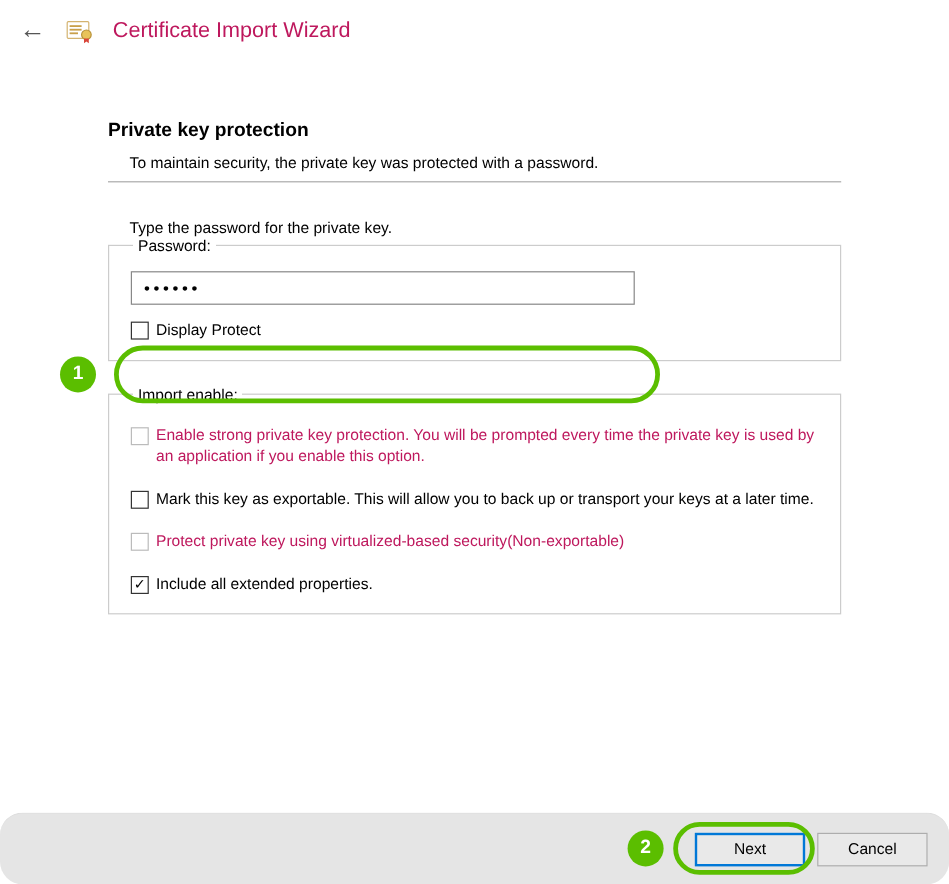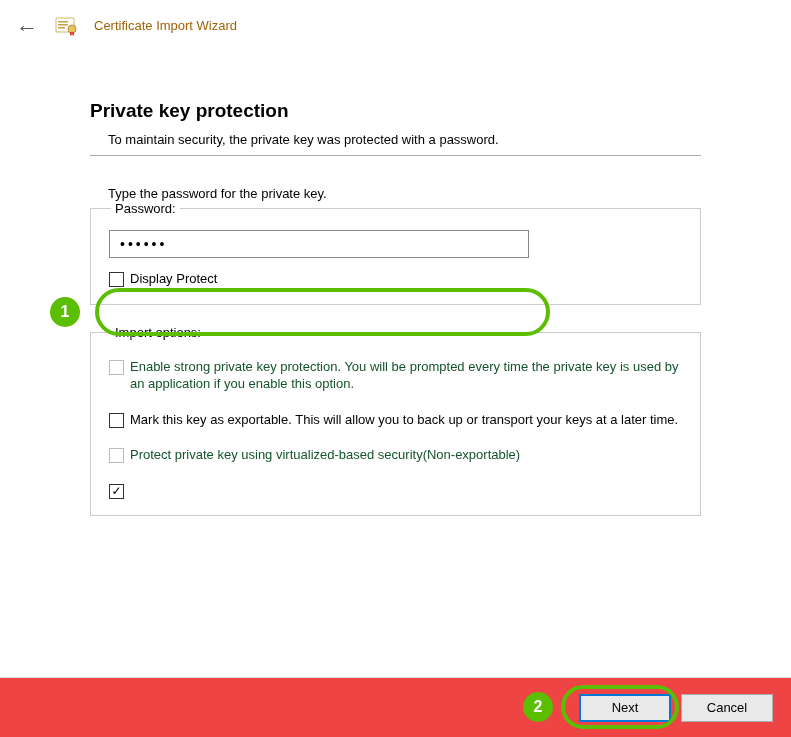--- a/index.html
+++ b/index.html
@@ -24,29 +24,29 @@
       color: #555;
       cursor: pointer;
       user-select: none;
     }
     .cert-icon {
       width: 24px;
       height: 24px;
       display: inline-block;
     }
     .wizard-title {
-      font-size: 13px;
-      color: #a16207;
+      font-size: 18px;
+      color: #be185d;
     }
     .content {
       padding: 50px 90px 0 90px;
     }
     .section-title {
       font-weight: 600;
-      font-size: 19px;
+      font-size: 16px;
       margin-bottom: 10px;
     }
     .section-desc {
       font-size: 13px;
       margin-left: 18px;
     }
     hr.divider {
       border: none;
       border-top: 1px solid #aaa;
       margin: 8px 0 30px 0;
@@ -118,34 +118,35 @@
     .checkbox-box.checked::after {
       content: "✓";
       font-size: 12px;
       line-height: 1;
       color: #000;
     }
     .checkbox-label {
       font-size: 13px;
       line-height: 1.35;
     }
-    .checkbox-label.disabled { color: #14532d; }
+    .checkbox-label.disabled { color: #be185d; }
     .button-bar {
       position: absolute;
       bottom: 0;
       left: 0;
       right: 0;
       height: 60px;
-      background: #ef4444;
+      background: #e5e5e5;
       border-top: 1px solid #ddd;
       display: flex;
       align-items: center;
       justify-content: flex-end;
       padding-right: 18px;
       gap: 10px;
+      border-radius: 19px;
     }
     .btn {
       min-width: 92px;
       height: 28px;
       border: 1px solid #adadad;
       background: #e9e9e9;
       font-size: 13px;
       cursor: pointer;
       display: flex;
       align-items: center;
@@ -190,39 +191,40 @@
     <div class="password-input">
       <span>••••••</span>
     </div>
     <div class="checkbox-row">
       <div class="checkbox-box"></div>
       <div class="checkbox-label">Display Protect</div>
     </div>
   </fieldset>
 
   <fieldset class="group">
-    <legend>Import options:</legend>
+    <legend>Import enable:</legend>
 
     <div class="checkbox-row first-opt">
       <div class="checkbox-box disabled"></div>
       <div class="checkbox-label disabled">Enable strong private key protection. You will be prompted every time the private key is used by an application if you enable this option.</div>
     </div>
 
     <div class="checkbox-row" style="margin-top:18px;">
       <div class="checkbox-box"></div>
       <div class="checkbox-label">Mark this key as exportable. This will allow you to back up or transport your keys at a later time.</div>
     </div>
 
     <div class="checkbox-row" style="margin-top:18px;">
       <div class="checkbox-box disabled"></div>
       <div class="checkbox-label disabled">Protect private key using virtualized-based security(Non-exportable)</div>
     </div>
 
     <div class="checkbox-row" style="margin-top:18px;">
       <div class="checkbox-box checked"></div>
+      <div class="checkbox-label">Include all extended properties.</div>
     </div>
   </fieldset>
 </div>
 
 <div class="highlight-oval-input" style="top:288px; left:95px; width:455px; height:48px;"></div>
 <div class="callout-circle" style="top:297px; left:50px;">
   <span>1</span>
 </div>
 
 <div class="button-bar">

